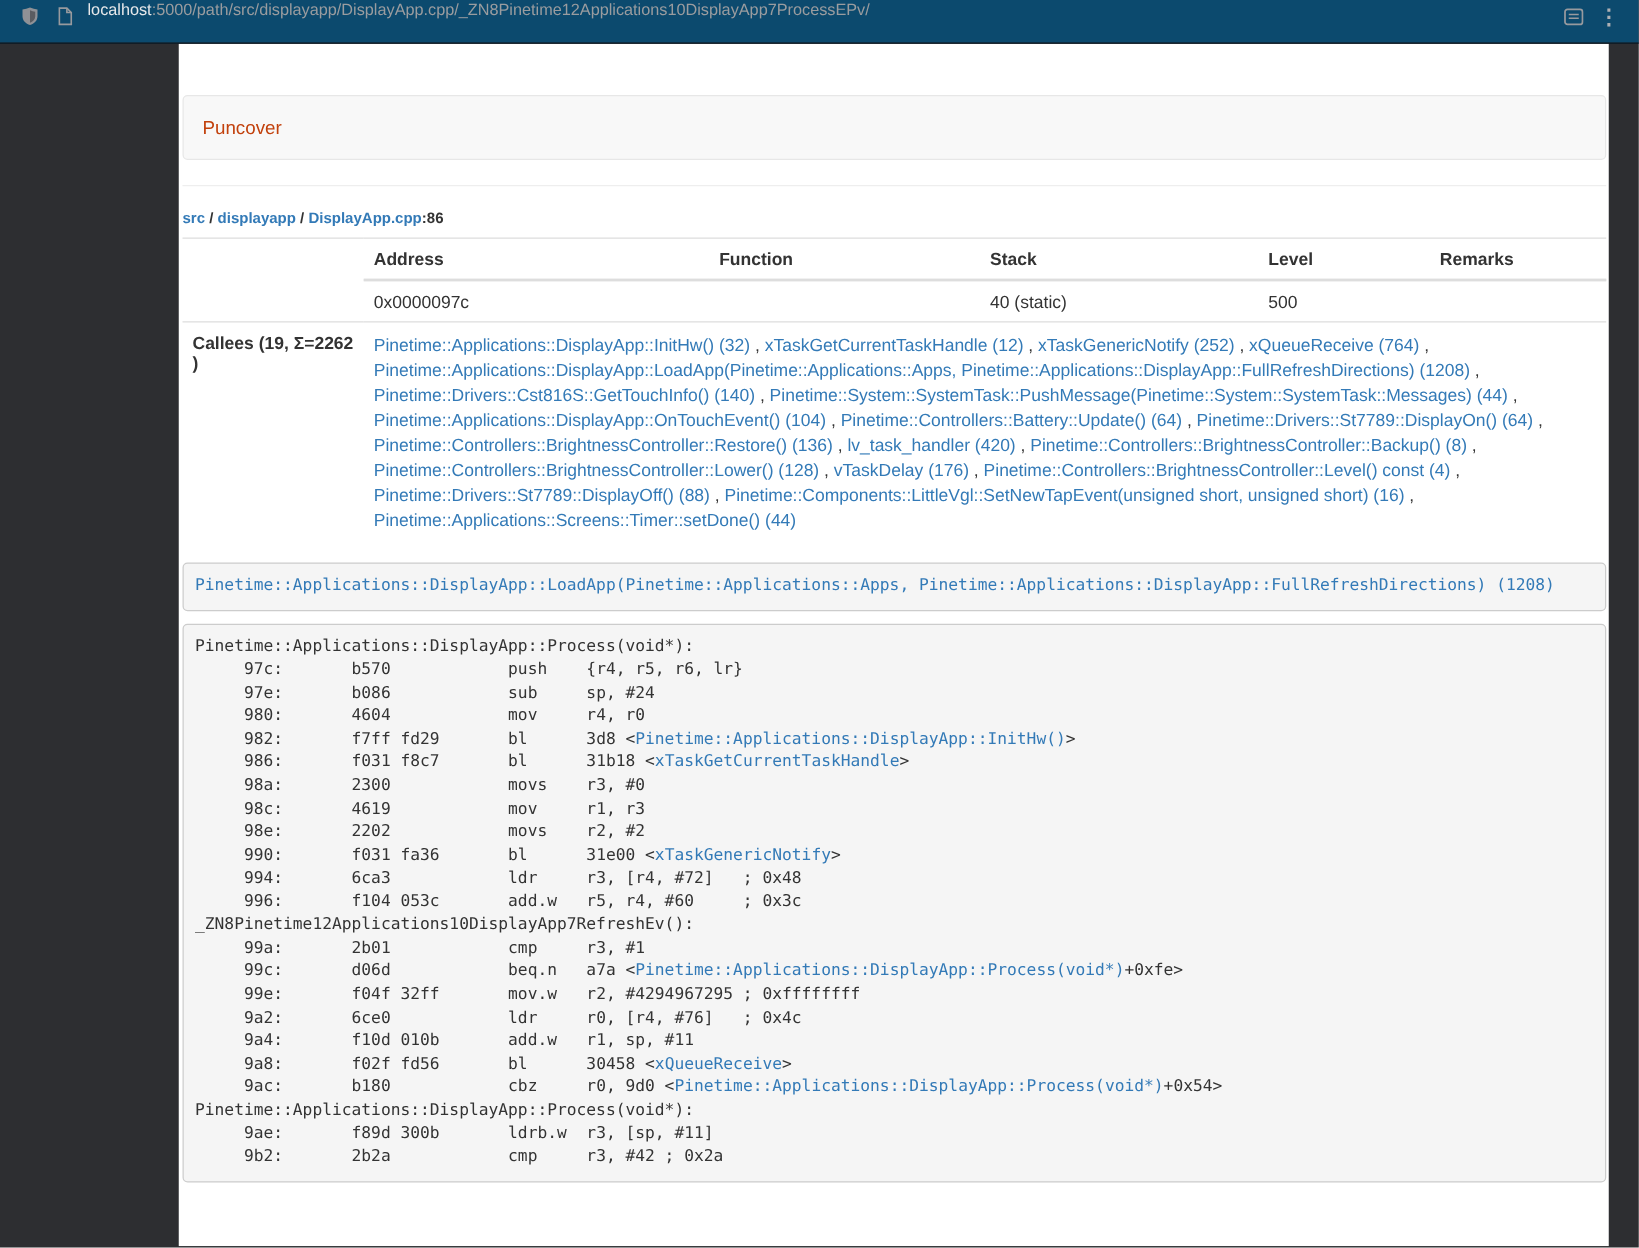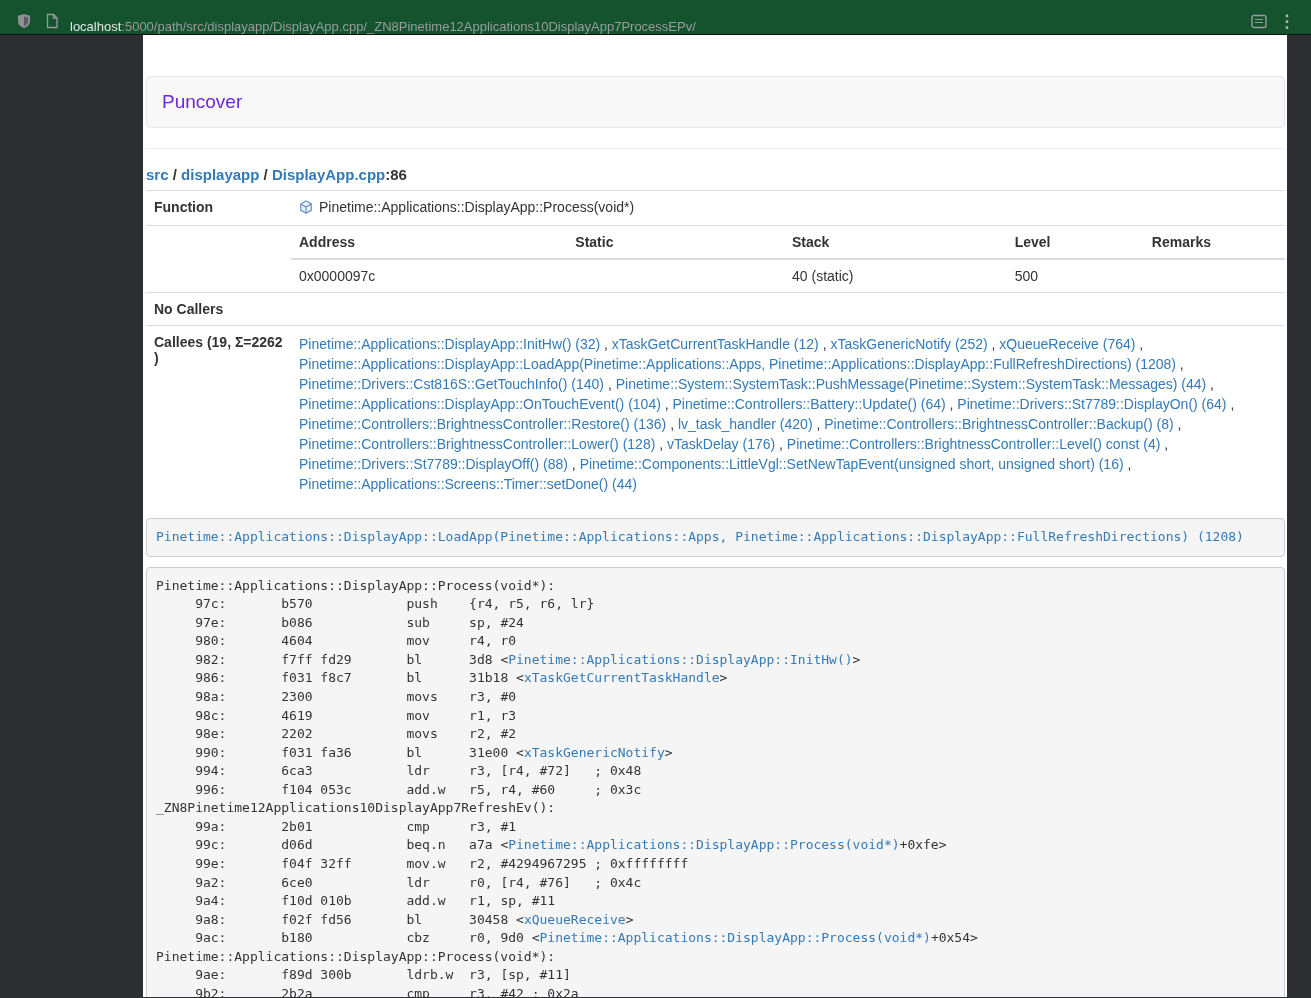--- a/index.html
+++ b/index.html
@@ -1,42 +1,42 @@
 <!DOCTYPE html>
 <html><head>
 <meta charset="utf-8">
 <style>
   *{box-sizing:border-box;}
   html,body{margin:0;padding:0;}
   body{width:1311px;height:998px;overflow:hidden;background:#2d2e31;
        font-family:"Liberation Sans",sans-serif;font-size:14px;color:#333;}
 
   
-  .topbar{height:35px;background:#14532d;border-bottom:1px solid #101113;
-          display:flex;align-items:flex-end;padding:0 10px;}
+  .topbar{height:35px;background:#0c4a6e;border-bottom:1px solid #101113;
+          display:flex;align-items:flex-start;padding:0 10px;}
   .tb-icon{width:28px;height:26px;display:inline-flex;align-items:center;
            justify-content:center;border-radius:3px;flex:0 0 auto;}
   .url-text{margin-left:4px;font-size:13px;white-space:nowrap;overflow:hidden;flex:1 1 auto;}
   .host{color:#e7e8ea;}
   .path{color:#9a9c9f;}
   .tb-right{display:flex;align-items:center;flex:0 0 auto;}
   .kebab{font-size:17px;color:#aeb0b4;line-height:1;font-weight:700;}
 
   
   .page{height:962px;overflow:hidden;}
   .content{margin-left:143px;width:1144px;height:100%;overflow:hidden;
            background:#fff;padding:41px 2px 0 3px;}
 
   .navbar{height:52px;background:#f8f8f8;border:1px solid #e7e7e7;border-radius:4px;
           display:flex;align-items:center;padding:0 15px;margin:0 0 20px;}
-  .brand{font-size:19px;color:#6d28d9;}
+  .brand{font-size:15px;color:#c2410c;}
 
   hr.divider{border:0;border-top:1px solid #eee;margin:20px 0 16px;}
 
-  .crumbs{font-size:15px;font-weight:700;margin:0 0 6px;line-height:19px;}
+  .crumbs{font-size:12px;font-weight:700;margin:0 0 6px;line-height:19px;}
   a{color:#337ab7;text-decoration:none;}
   .crumb-sep{color:#333;}
 
   table.main{width:100%;border-collapse:collapse;}
   table.main>tbody>tr>td{border-top:1px solid #ddd;padding:8px;vertical-align:top;font-size:14px;}
   table.main>tbody>tr>td.label-cell{width:145px;font-weight:700;}
   table.main>tbody>tr>td.stats-cell{padding:0;}
 
   table.inner{width:100%;border-collapse:collapse;}
   table.inner th{text-align:left;padding:8px;border-bottom:2px solid #ddd;font-size:14px;color:#333;}
@@ -91,58 +91,43 @@
       <span class="brand">Puncover</span>
     </div>
 
     <hr class="divider">
 
     <div class="crumbs" id="breadcrumb"><a class="crumb-link" href="#">src</a><span class="crumb-sep"> / </span><a class="crumb-link" href="#">displayapp</a><span class="crumb-sep"> / </span><a class="crumb-link" href="#">DisplayApp.cpp</a><span>:86</span></div>
 
     <table class="main">
       <tbody>
         <tr>
-          <td class="label-cell">Function</td>
-          <td>
-            <span class="func-icon">
-              <svg width="14" height="14" viewBox="0 0 16 16">
-                <path d="M8 1l6 3.2v7.6L8 15l-6-3.2V4.8z" fill="#e8f0fa" stroke="#5b87b7" stroke-width="1.2"></path>
-                <path d="M2 4.8L8 8l6-3.2M8 8v7" fill="none" stroke="#5b87b7" stroke-width="1.2"></path>
-              </svg>
-            </span><span>Pinetime::Applications::DisplayApp::Process(void*)</span>
-          </td>
-        </tr>
-        <tr>
           <td class="label-cell"></td>
           <td class="stats-cell">
             <table class="inner">
               <thead>
                   <tr id="stats-head">
                     <th>Address</th>
-                    <th>Static</th>
+                    <th>Function</th>
                     <th>Stack</th>
                     <th>Level</th>
                     <th>Remarks</th>
                   </tr>
                 </thead>
               <tbody>
                   <tr id="stats-body">
                     <td>0x0000097c</td>
                     <td></td>
                     <td>40 (static)</td>
                     <td>500</td>
                     <td></td>
                   </tr>
                 </tbody>
             </table>
           </td>
-        </tr>
-        <tr>
-          <td class="label-cell">No Callers</td>
-          <td></td>
         </tr>
         <tr>
           <td class="label-cell">Callees (19, Σ=2262 )</td>
           <td id="callees-cell"><a href="#">Pinetime::Applications::DisplayApp::InitHw() (32)</a><span> , </span><a href="#">xTaskGetCurrentTaskHandle (12)</a><span> , </span><a href="#">xTaskGenericNotify (252)</a><span> , </span><a href="#">xQueueReceive (764)</a><span> , </span><a href="#">Pinetime::Applications::DisplayApp::LoadApp(Pinetime::Applications::Apps, Pinetime::Applications::DisplayApp::FullRefreshDirections) (1208)</a><span> , </span><a href="#">Pinetime::Drivers::Cst816S::GetTouchInfo() (140)</a><span> , </span><a href="#">Pinetime::System::SystemTask::PushMessage(Pinetime::System::SystemTask::Messages) (44)</a><span> , </span><a href="#">Pinetime::Applications::DisplayApp::OnTouchEvent() (104)</a><span> , </span><a href="#">Pinetime::Controllers::Battery::Update() (64)</a><span> , </span><a href="#">Pinetime::Drivers::St7789::DisplayOn() (64)</a><span> , </span><a href="#">Pinetime::Controllers::BrightnessController::Restore() (136)</a><span> , </span><a href="#">lv_task_handler (420)</a><span> , </span><a href="#">Pinetime::Controllers::BrightnessController::Backup() (8)</a><span> , </span><a href="#">Pinetime::Controllers::BrightnessController::Lower() (128)</a><span> , </span><a href="#">vTaskDelay (176)</a><span> , </span><a href="#">Pinetime::Controllers::BrightnessController::Level() const (4)</a><span> , </span><a href="#">Pinetime::Drivers::St7789::DisplayOff() (88)</a><span> , </span><a href="#">Pinetime::Components::LittleVgl::SetNewTapEvent(unsigned short, unsigned short) (16)</a><span> , </span><a href="#">Pinetime::Applications::Screens::Timer::setDone() (44)</a></td>
         </tr>
       </tbody>
     </table>
 
     <pre class="symbol-box"><a href="#" class="code-link">Pinetime::Applications::DisplayApp::LoadApp(Pinetime::Applications::Apps, Pinetime::Applications::DisplayApp::FullRefreshDirections) (1208)</a></pre>
 

